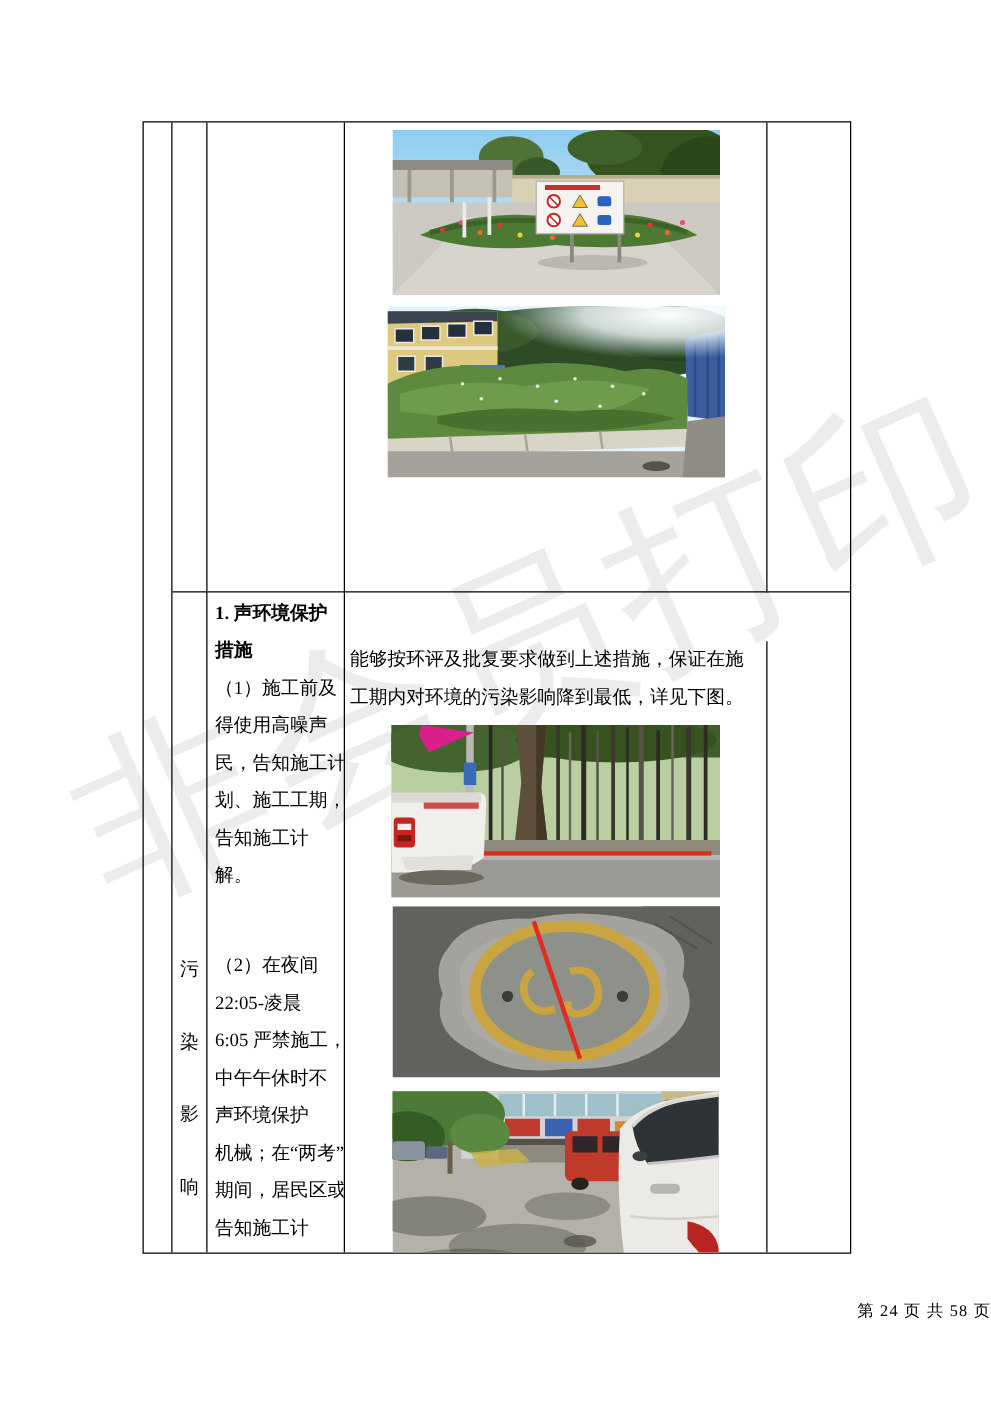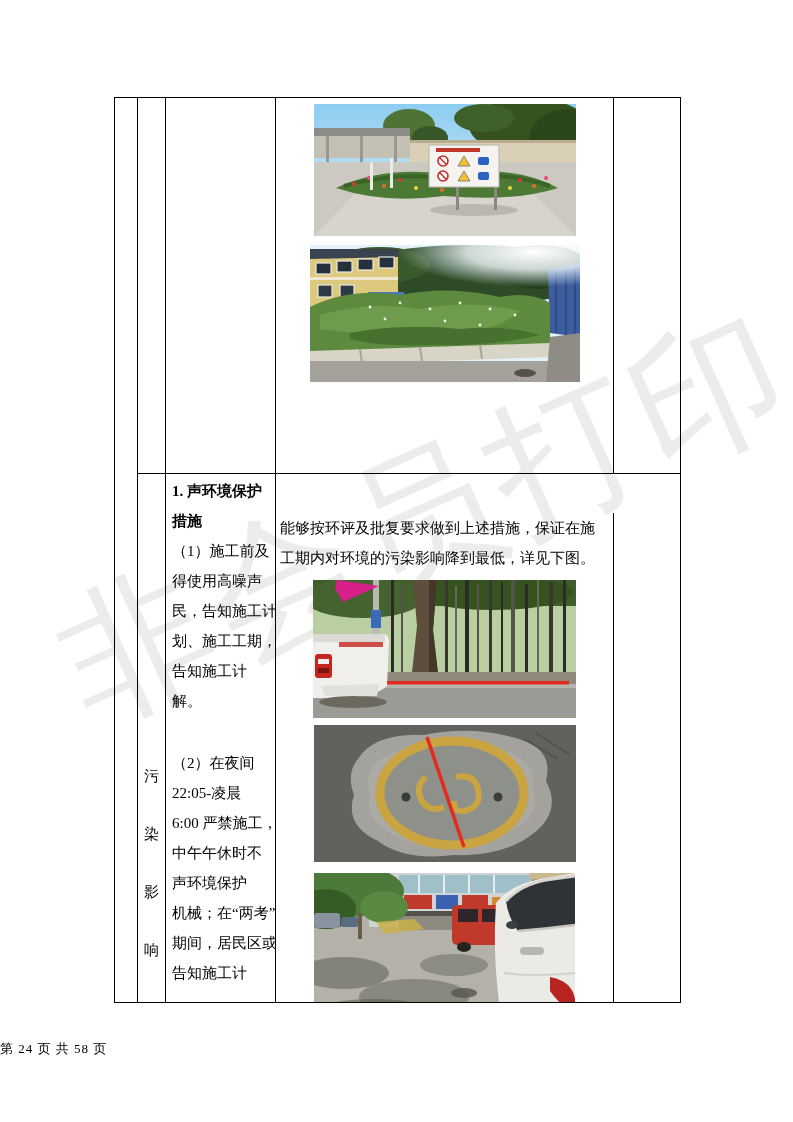--- a/index.html
+++ b/index.html
@@ -32,31 +32,31 @@
   .r1c4{grid-row:1;grid-column:4;padding-top:6px;}
   .r1c5{grid-row:1;grid-column:5;}
   .r2c2{grid-row:2;grid-column:2;padding-top:292px;text-align:center;}
   .r2c3{grid-row:2;grid-column:3;padding:2px 2px 0 6px;}
   .r2c4{grid-row:2;grid-column:4;padding-top:0;margin-top:39px;}
   .r2c5{grid-row:2;grid-column:5;padding-top:236px;text-align:center;}
   
   .tline{font-size:15px;line-height:30px;white-space:nowrap;}
   .bold{font-weight:bold;}
   .indent1{padding-left:30px;}
-  .gap-top{margin-top:32px;}
+  .gap-top{margin-top:42px;}
   .vchar{font-size:15px;height:58px;line-height:20px;}
   .para4{padding-left:4px;}
   
   .photo{display:block;margin:0 auto;}
   .m-above-9{margin-top:9px;}
   .m-above-7{margin-top:7px;}
   .m-above-11{margin-top:11px;}
   
   .footer{
-    position:absolute;left:0;top:1040px;width:793px;text-align:left;
+    position:absolute;left:0;top:1040px;width:793px;text-align:right;
     font-size:13px;letter-spacing:1px;z-index:1;
   }
 </style>
 </head>
 <body>
 
 <div class="watermark">非会员打印</div>
 
 <div class="doc-table">
 
@@ -195,21 +195,21 @@
     <div class="tline bold">1. 声环境保护</div>
     <div class="tline bold">措施</div>
     <div class="tline">（1）施工前及</div>
     <div class="tline">得使用高噪声</div>
     <div class="tline">民，告知施工计</div>
     <div class="tline">划、施工工期，</div>
     <div class="tline">告知施工计</div>
     <div class="tline">解。</div>
     <div class="tline gap-top">（2）在夜间</div>
     <div class="tline">22:05-凌晨</div>
-    <div class="tline">6:00 严禁施工，</div>
+    <div class="tline">6:05 严禁施工，</div>
     <div class="tline">中午午休时不</div>
     <div class="tline">声环境保护</div>
     <div class="tline">机械；在“两考”</div>
     <div class="tline">期间，居民区或</div>
     <div class="tline">告知施工计</div>
   </div>
 
   <div class="cell r2c4 br">
     <div class="tline para4 indent1">能够按环评及批复要求做到上述措施，保证在施</div>
     <div class="tline para4">工期内对环境的污染影响降到最低，详见下图。</div>

